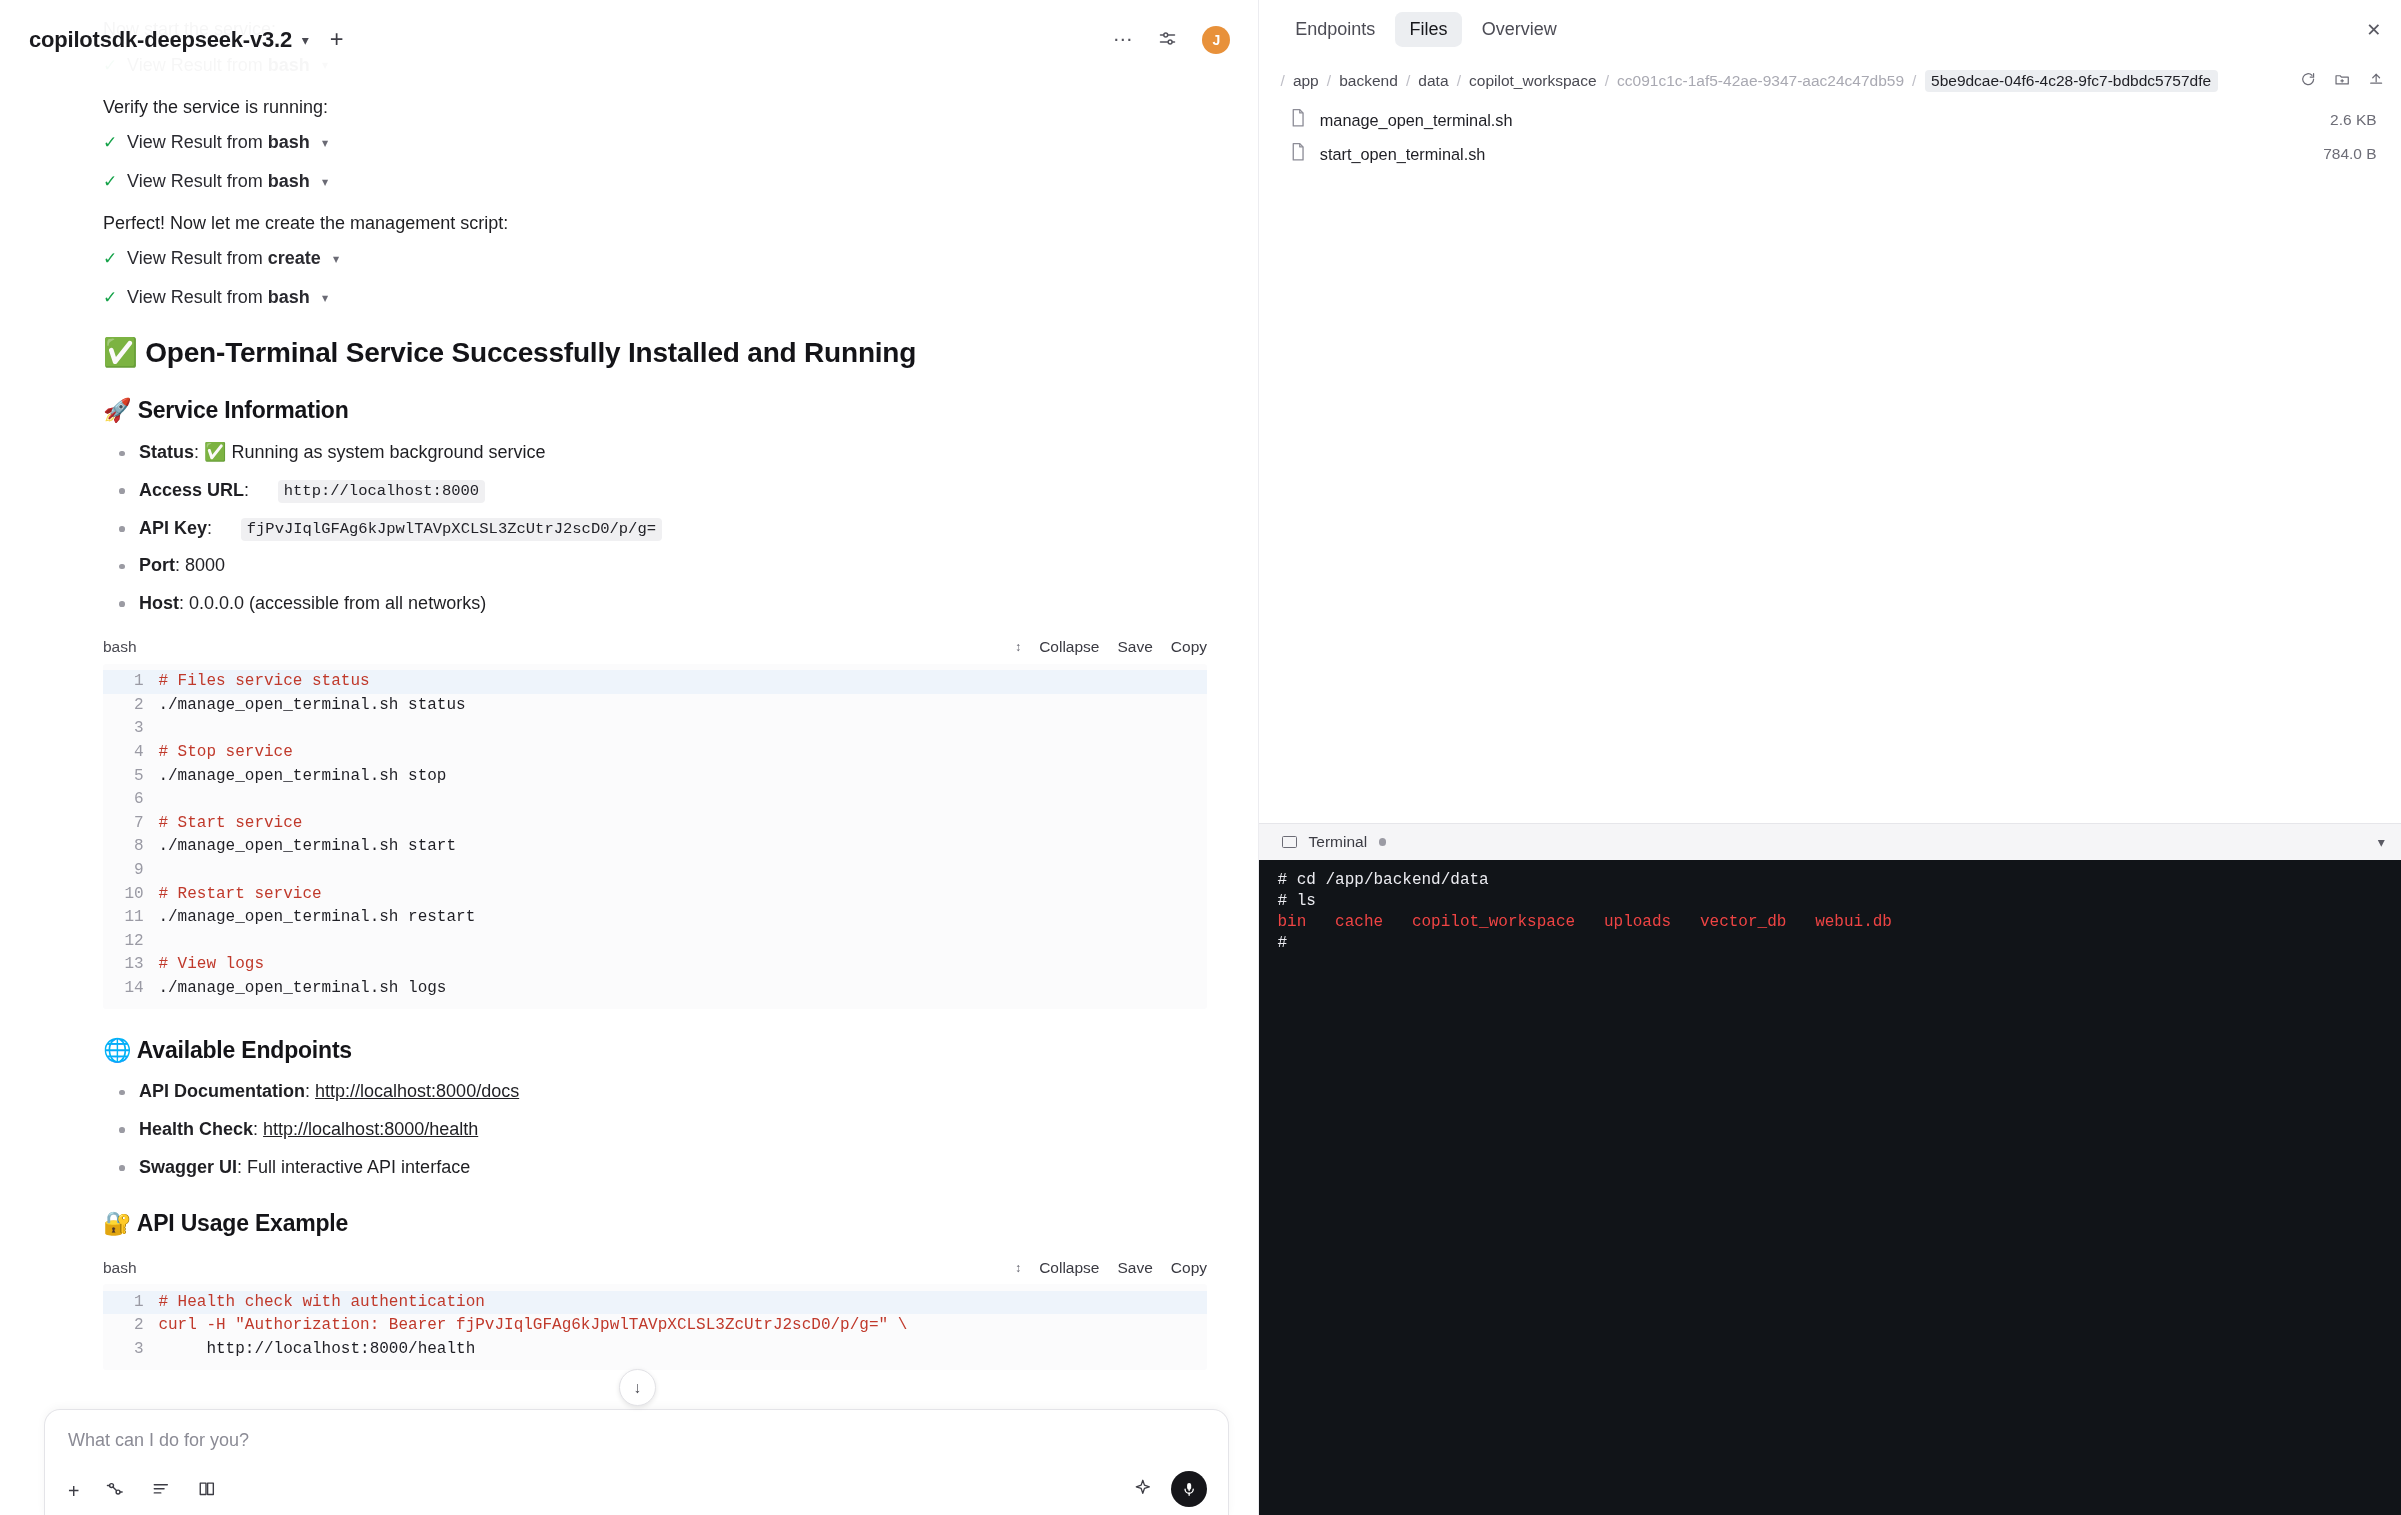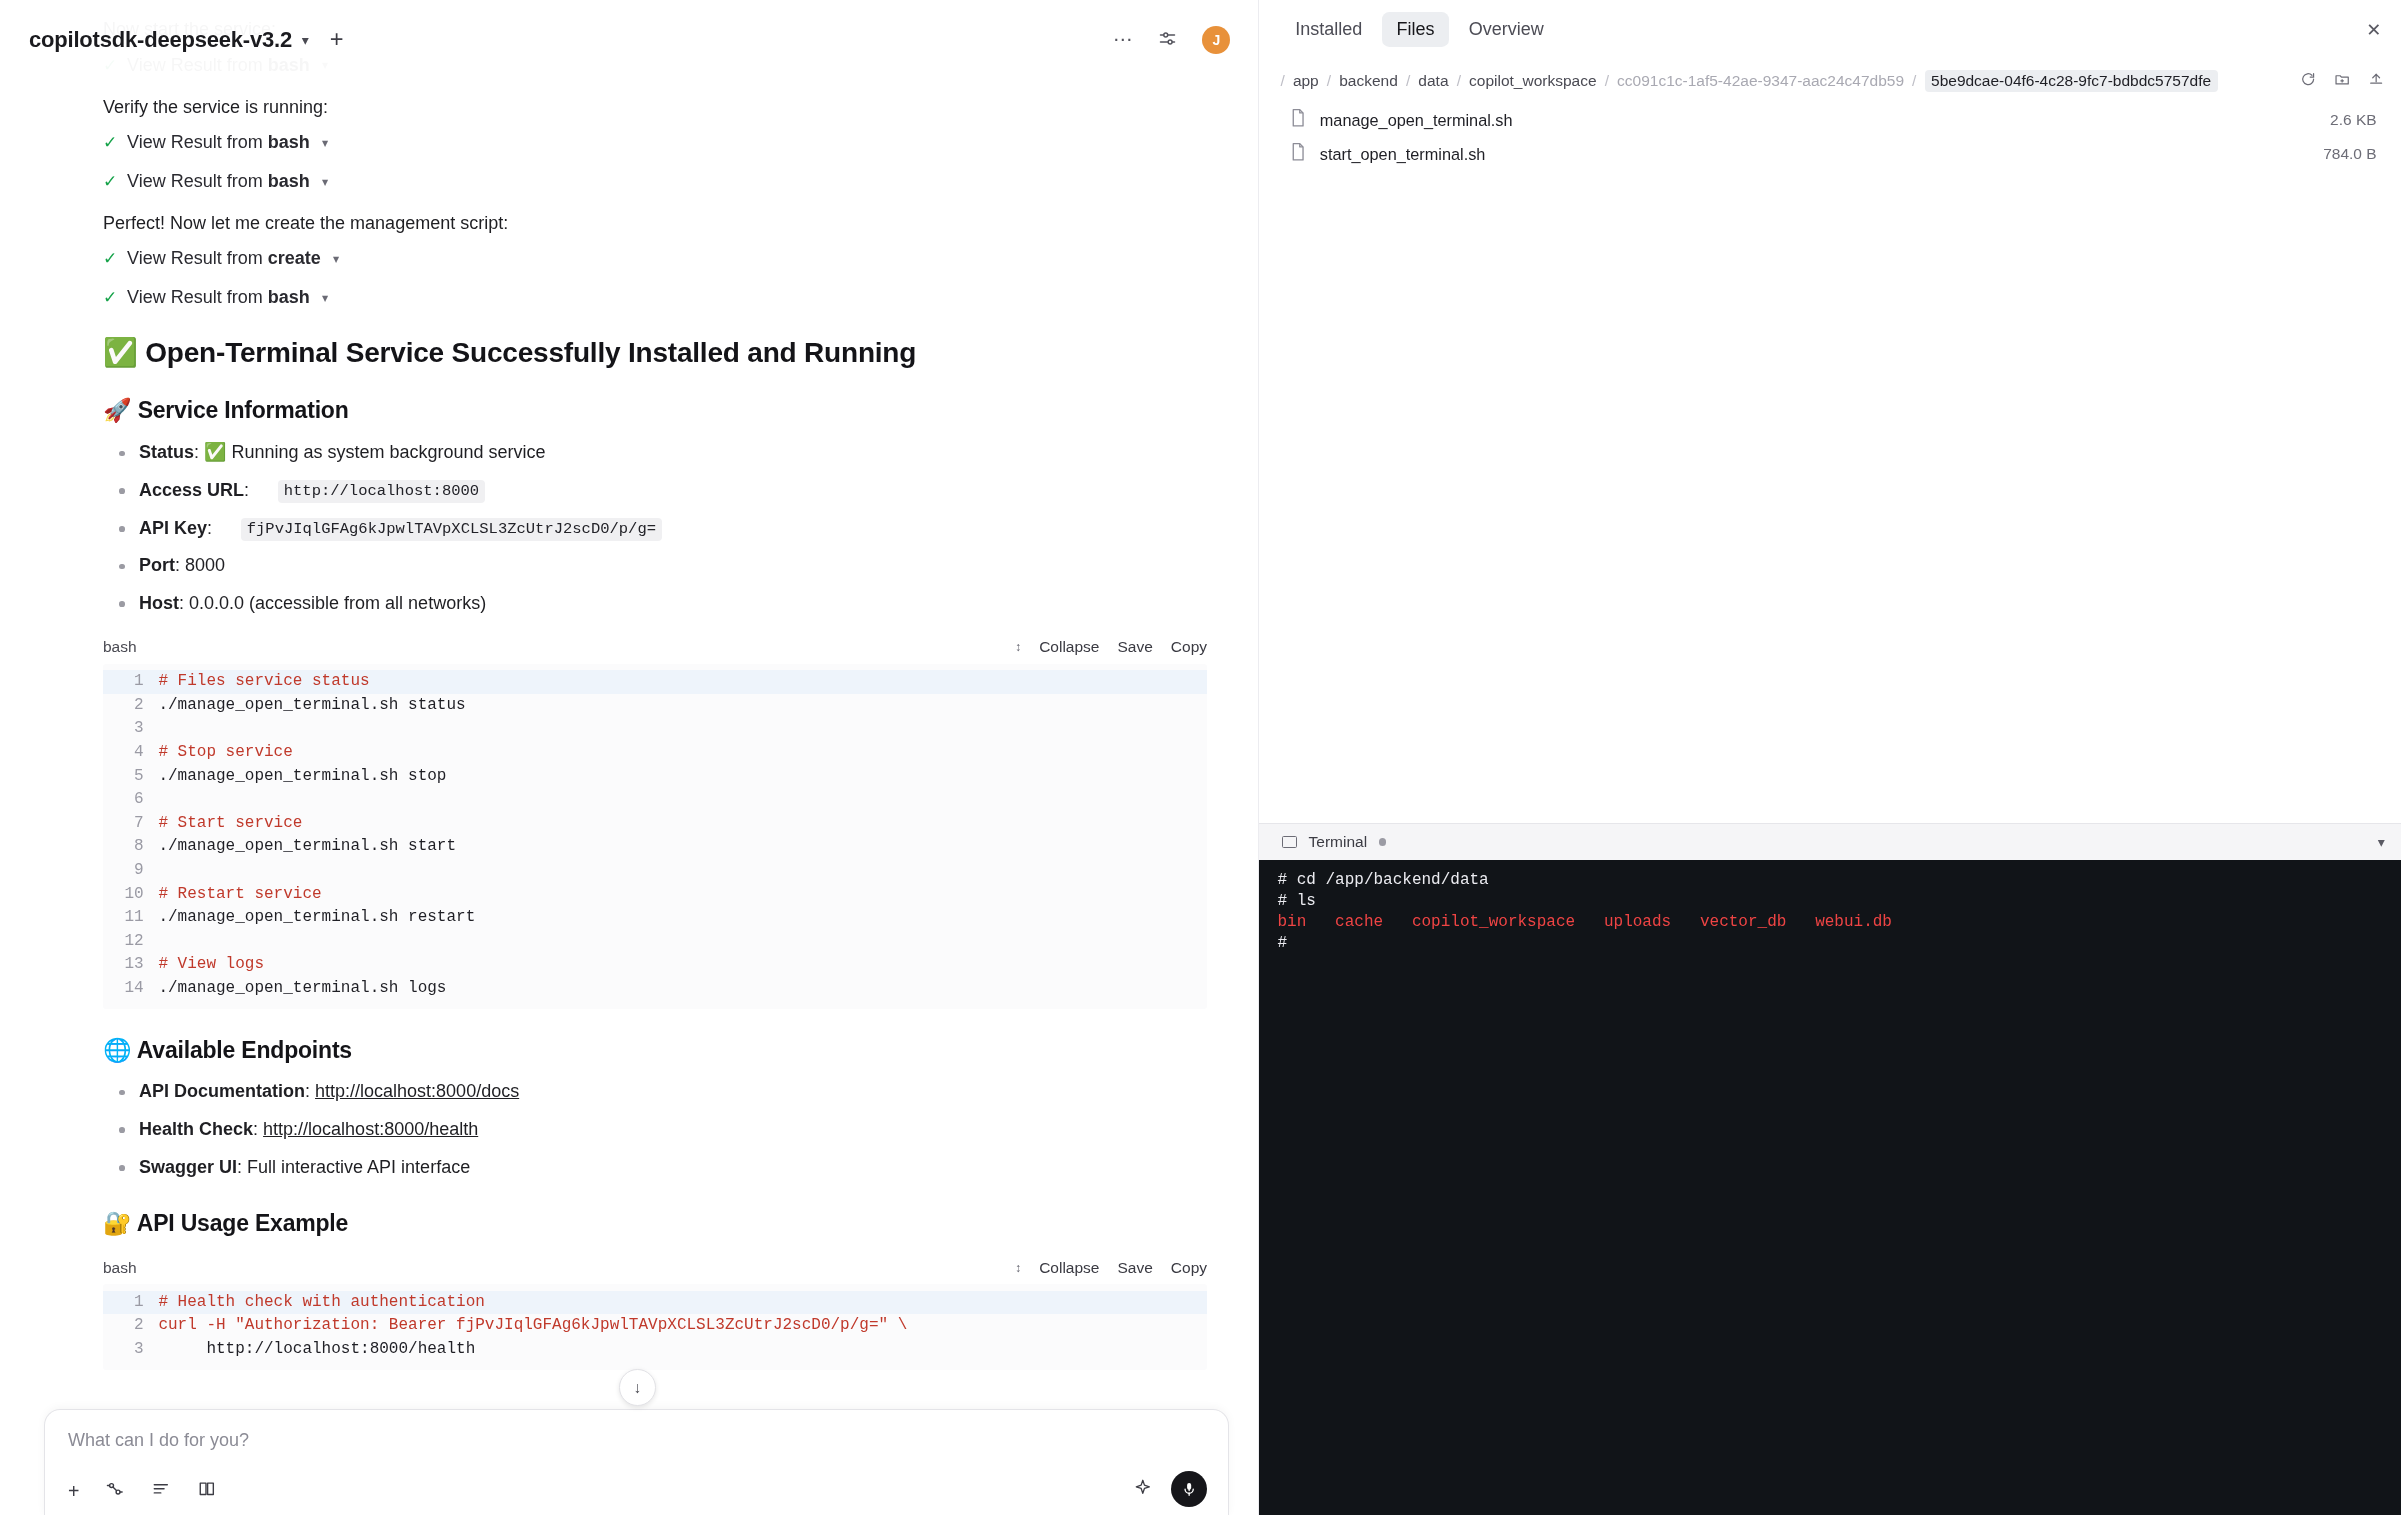--- a/index.html
+++ b/index.html
@@ -562,21 +562,21 @@
               <line x1="12" y1="18" x2="12" y2="21"></line>
           </svg>
         </span>
       </div>
     </div>
   </div>
 
   <div class="right-pane">
 
     <div class="tabs-row">
-      <div class="tab">Installed</div>
+      <div class="tab">Endpoints</div>
       <div class="tab active">Files</div>
       <div class="tab">Overview</div>
       <div class="close-x">✕</div>
     </div>
 
     <div class="breadcrumb-row">
       <span class="bc-sep">/</span>
       <span class="bc-item">app</span>
       <span class="bc-sep">/</span>
       <span class="bc-item">backend</span>

